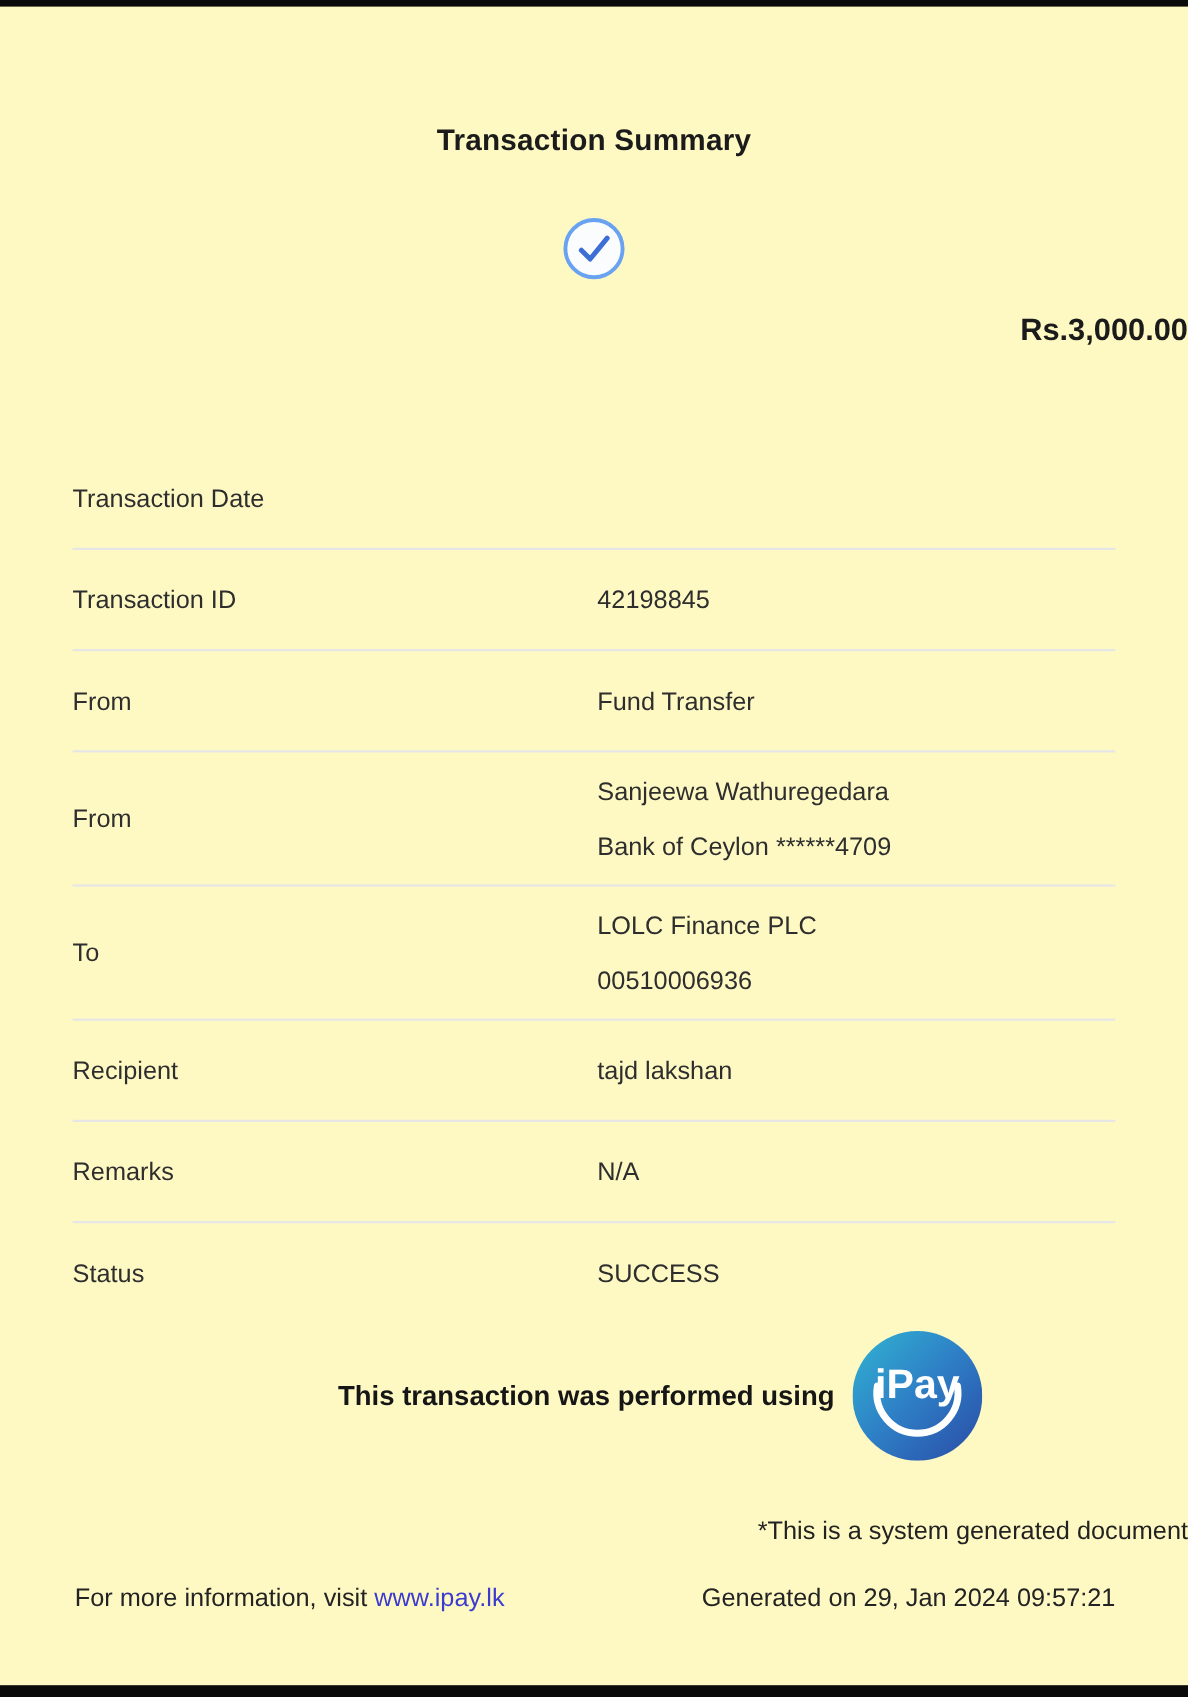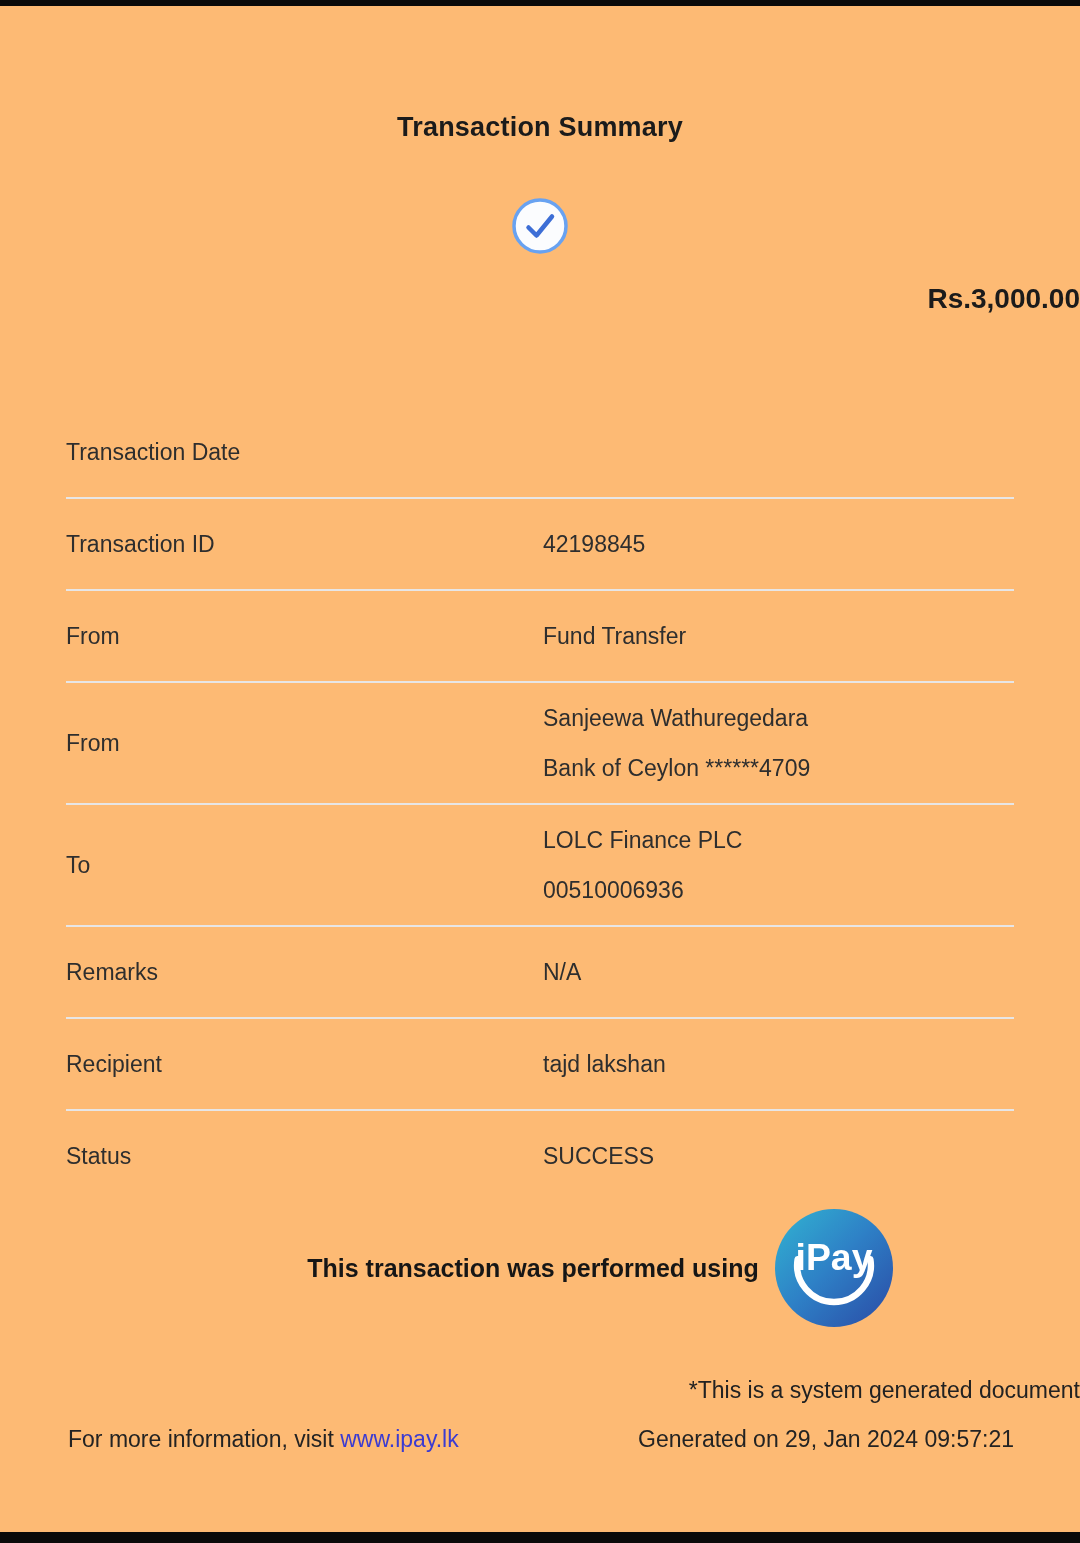--- a/index.html
+++ b/index.html
@@ -5,21 +5,21 @@
   html, body {
     margin: 0;
     padding: 0;
     background: #f7f7f7;
     font-family: "Liberation Sans", sans-serif;
   }
   .page {
     position: relative;
     width: 1080px;
     height: 1543px;
-    background: #fdba74;
+    background: #fef9c3;
     overflow: hidden;
   }
   .top-bar {
     position: absolute;
     top: 0; left: 0;
     width: 100%;
     height: 6px;
     background: #0a0a0a;
   }
   .bottom-bar {
@@ -98,21 +98,21 @@
     width: 118px;
     height: 118px;
   }
   .system-note {
     margin: 48px 0 0 40px;
     font-size: 23px;
     color: #222222;
     text-align: right;
   }
   .footer-row {
-    margin: 22px 66px 0 68px;
+    margin: 34px 66px 0 68px;
     display: flex;
     justify-content: space-between;
     align-items: flex-start;
     font-size: 23px;
     color: #232323;
     gap: 38px;
   }
   .footer-link {
     color: #3b3bd1;
     text-decoration: none;
@@ -165,29 +165,29 @@
         </div>
       </div>
       <div class="row multi">
         <div class="row-label">To</div>
         <div class="row-values">
           <div class="row-value-line">LOLC Finance PLC</div>
           <div class="row-value-line">00510006936</div>
         </div>
       </div>
       <div class="row">
+        <div class="row-label">Recipient</div>
+        <div class="row-values">
+          <div class="row-value-line">tajd lakshan</div>
+        </div>
+      </div>
+      <div class="row">
         <div class="row-label">Remarks</div>
         <div class="row-values">
           <div class="row-value-line">N/A</div>
-        </div>
-      </div>
-      <div class="row">
-        <div class="row-label">Recipient</div>
-        <div class="row-values">
-          <div class="row-value-line">tajd lakshan</div>
         </div>
       </div>
       <div class="row">
         <div class="row-label">Status</div>
         <div class="row-values">
           <div class="row-value-line">SUCCESS</div>
         </div>
       </div>
     </div>
 

